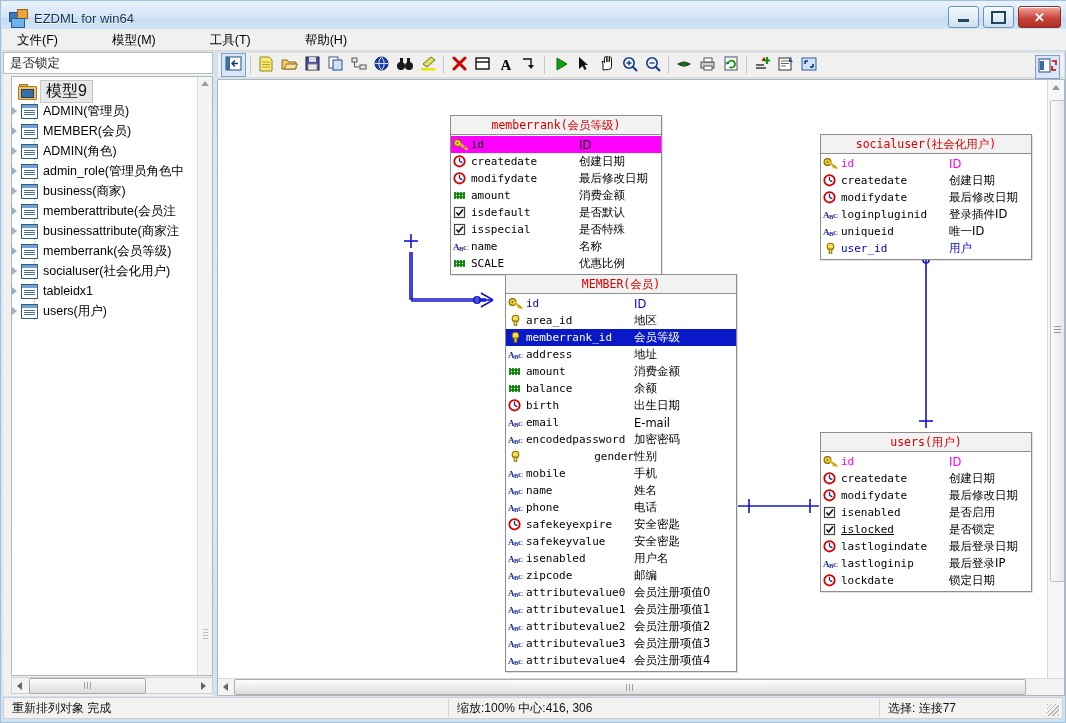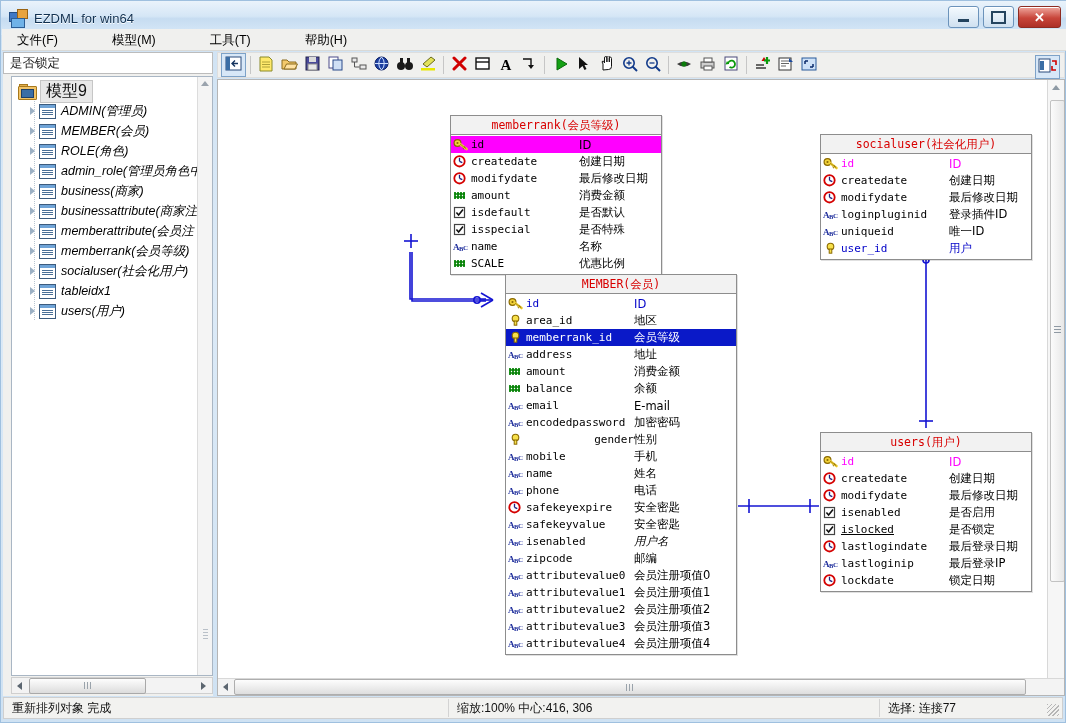--- a/index.html
+++ b/index.html
@@ -80,21 +80,21 @@
     position:absolute;bottom:36px;left:5px;width:5px;height:10px;
     background:repeating-linear-gradient(to bottom,#b9c0c8 0 1px,transparent 1px 3px);
   }
   .tree-inner{position:absolute;left:0;top:0;right:16px;top:4px;}
   .root-row{display:flex;align-items:center;height:20px;padding-left:6px;}
   .folder-ico{width:17px;height:14px;position:relative;margin-right:5px;flex:none;}
   .folder-ico .fb{position:absolute;left:0;top:2px;width:17px;height:12px;background:#f1c368;border:1px solid #a8791d;border-radius:1px;}
   .folder-ico .ft{position:absolute;left:1px;top:0px;width:7px;height:3px;background:#e0ad4b;border:1px solid #a8791d;}
   .folder-ico .fs{position:absolute;left:3px;top:5px;width:11px;height:7px;background:#3b6ea5;border:1px solid #1e3f66;}
   .root-label{background:#e8e8e8;border:1px solid #c6c6c6;padding:0 5px;font-size:16px;color:#111;}
-  .tree-row{display:flex;align-items:center;height:20px;padding-left:18px;position:relative;font-style:italic;}
+  .tree-row{display:flex;align-items:center;height:20px;position:relative;}
   .tree-row .expander{
     width:0;height:0;margin-right:4px;flex:none;
     border-top:4px solid transparent;border-bottom:4px solid transparent;border-left:5px solid #9bb0c4;
   }
   .tree-row .dots{position:absolute;left:22px;top:0;width:1px;height:20px;
     background:repeating-linear-gradient(to bottom,#b9c6d2 0 1px,transparent 1px 2px);}
   .tbl-ico{
     width:15px;height:13px;background:#fff;border:1px solid #3b5b7e;margin-right:5px;flex:none;position:relative;
   }
   .tbl-ico::before{content:"";position:absolute;left:0;top:0;right:0;height:3px;background:#6fa3d6;}
@@ -242,45 +242,45 @@
           <div class="tree-row">
             <span class="dots"></span>
             <span class="expander"></span>
             <span class="tbl-ico"></span>
             <span class="tree-label">MEMBER(会员)</span>
           </div>
           <div class="tree-row">
             <span class="dots"></span>
             <span class="expander"></span>
             <span class="tbl-ico"></span>
-            <span class="tree-label">ROLE(角色)</span>
+            <span class="tree-label">ADMIN(角色)</span>
           </div>
           <div class="tree-row">
             <span class="dots"></span>
             <span class="expander"></span>
             <span class="tbl-ico"></span>
             <span class="tree-label">admin_role(管理员角色中</span>
           </div>
           <div class="tree-row">
             <span class="dots"></span>
             <span class="expander"></span>
             <span class="tbl-ico"></span>
             <span class="tree-label">business(商家)</span>
           </div>
           <div class="tree-row">
             <span class="dots"></span>
             <span class="expander"></span>
             <span class="tbl-ico"></span>
-            <span class="tree-label">businessattribute(商家注</span>
+            <span class="tree-label">memberattribute(会员注</span>
           </div>
           <div class="tree-row">
             <span class="dots"></span>
             <span class="expander"></span>
             <span class="tbl-ico"></span>
-            <span class="tree-label">memberattribute(会员注</span>
+            <span class="tree-label">businessattribute(商家注</span>
           </div>
           <div class="tree-row">
             <span class="dots"></span>
             <span class="expander"></span>
             <span class="tbl-ico"></span>
             <span class="tree-label">memberrank(会员等级)</span>
           </div>
           <div class="tree-row">
             <span class="dots"></span>
             <span class="expander"></span>
@@ -754,20 +754,30 @@
                         <path d="M2 3 v7 M5 3 v7 M8 3 v7 M11 3 v7"></path>
                         <path d="M1.5 5 h10.5 M1.5 8 h10.5"></path>
                       </g>
                     </svg>
                   </span>
                   <span class="er-name" style="color: rgb(0, 0, 0);">balance</span>
                   <span class="er-cmt" style="color: rgb(0, 0, 0);">余额</span>
                 </div>
                 <div class="er-row">
                   <span class="ico">
+                    <svg width="15" height="13">
+                      <circle cx="6.5" cy="6.3" r="5.2" fill="#fff" stroke="#d40000" stroke-width="1.8"></circle>
+                      <path d="M6.5 6.3 V2.8 M6.5 6.3 L9.3 7.6" stroke="#202080" stroke-width="1.3"></path>
+                    </svg>
+                  </span>
+                  <span class="er-name" style="color: rgb(0, 0, 0);">birth</span>
+                  <span class="er-cmt" style="color: rgb(0, 0, 0);">出生日期</span>
+                </div>
+                <div class="er-row">
+                  <span class="ico">
                     <svg width="16" height="13">
                       <text x="0" y="10" font-size="9" font-weight="bold" font-family="Liberation Serif,serif" fill="#1a2a9a">A</text>
                       <text x="6" y="11" font-size="6.5" font-weight="bold" font-family="Liberation Serif,serif" fill="#1a2a9a">B</text>
                       <text x="10" y="10" font-size="7" font-weight="bold" font-family="Liberation Serif,serif" fill="#1a2a9a">C</text>
                     </svg>
                   </span>
                   <span class="er-name" style="color: rgb(0, 0, 0);">email</span>
                   <span class="er-cmt" style="color: rgb(0, 0, 0);">E-mail</span>
                 </div>
                 <div class="er-row">
@@ -847,21 +857,21 @@
                 </div>
                 <div class="er-row">
                   <span class="ico">
                     <svg width="16" height="13">
                       <text x="0" y="10" font-size="9" font-weight="bold" font-family="Liberation Serif,serif" fill="#1a2a9a">A</text>
                       <text x="6" y="11" font-size="6.5" font-weight="bold" font-family="Liberation Serif,serif" fill="#1a2a9a">B</text>
                       <text x="10" y="10" font-size="7" font-weight="bold" font-family="Liberation Serif,serif" fill="#1a2a9a">C</text>
                     </svg>
                   </span>
                   <span class="er-name" style="color: rgb(0, 0, 0);">isenabled</span>
-                  <span class="er-cmt" style="color: rgb(0, 0, 0); font-style: italic;">用户名</span>
+                  <span class="er-cmt" style="color: rgb(0, 0, 0);">用户名</span>
                 </div>
                 <div class="er-row">
                   <span class="ico">
                     <svg width="16" height="13">
                       <text x="0" y="10" font-size="9" font-weight="bold" font-family="Liberation Serif,serif" fill="#1a2a9a">A</text>
                       <text x="6" y="11" font-size="6.5" font-weight="bold" font-family="Liberation Serif,serif" fill="#1a2a9a">B</text>
                       <text x="10" y="10" font-size="7" font-weight="bold" font-family="Liberation Serif,serif" fill="#1a2a9a">C</text>
                     </svg>
                   </span>
                   <span class="er-name" style="color: rgb(0, 0, 0);">zipcode</span>

